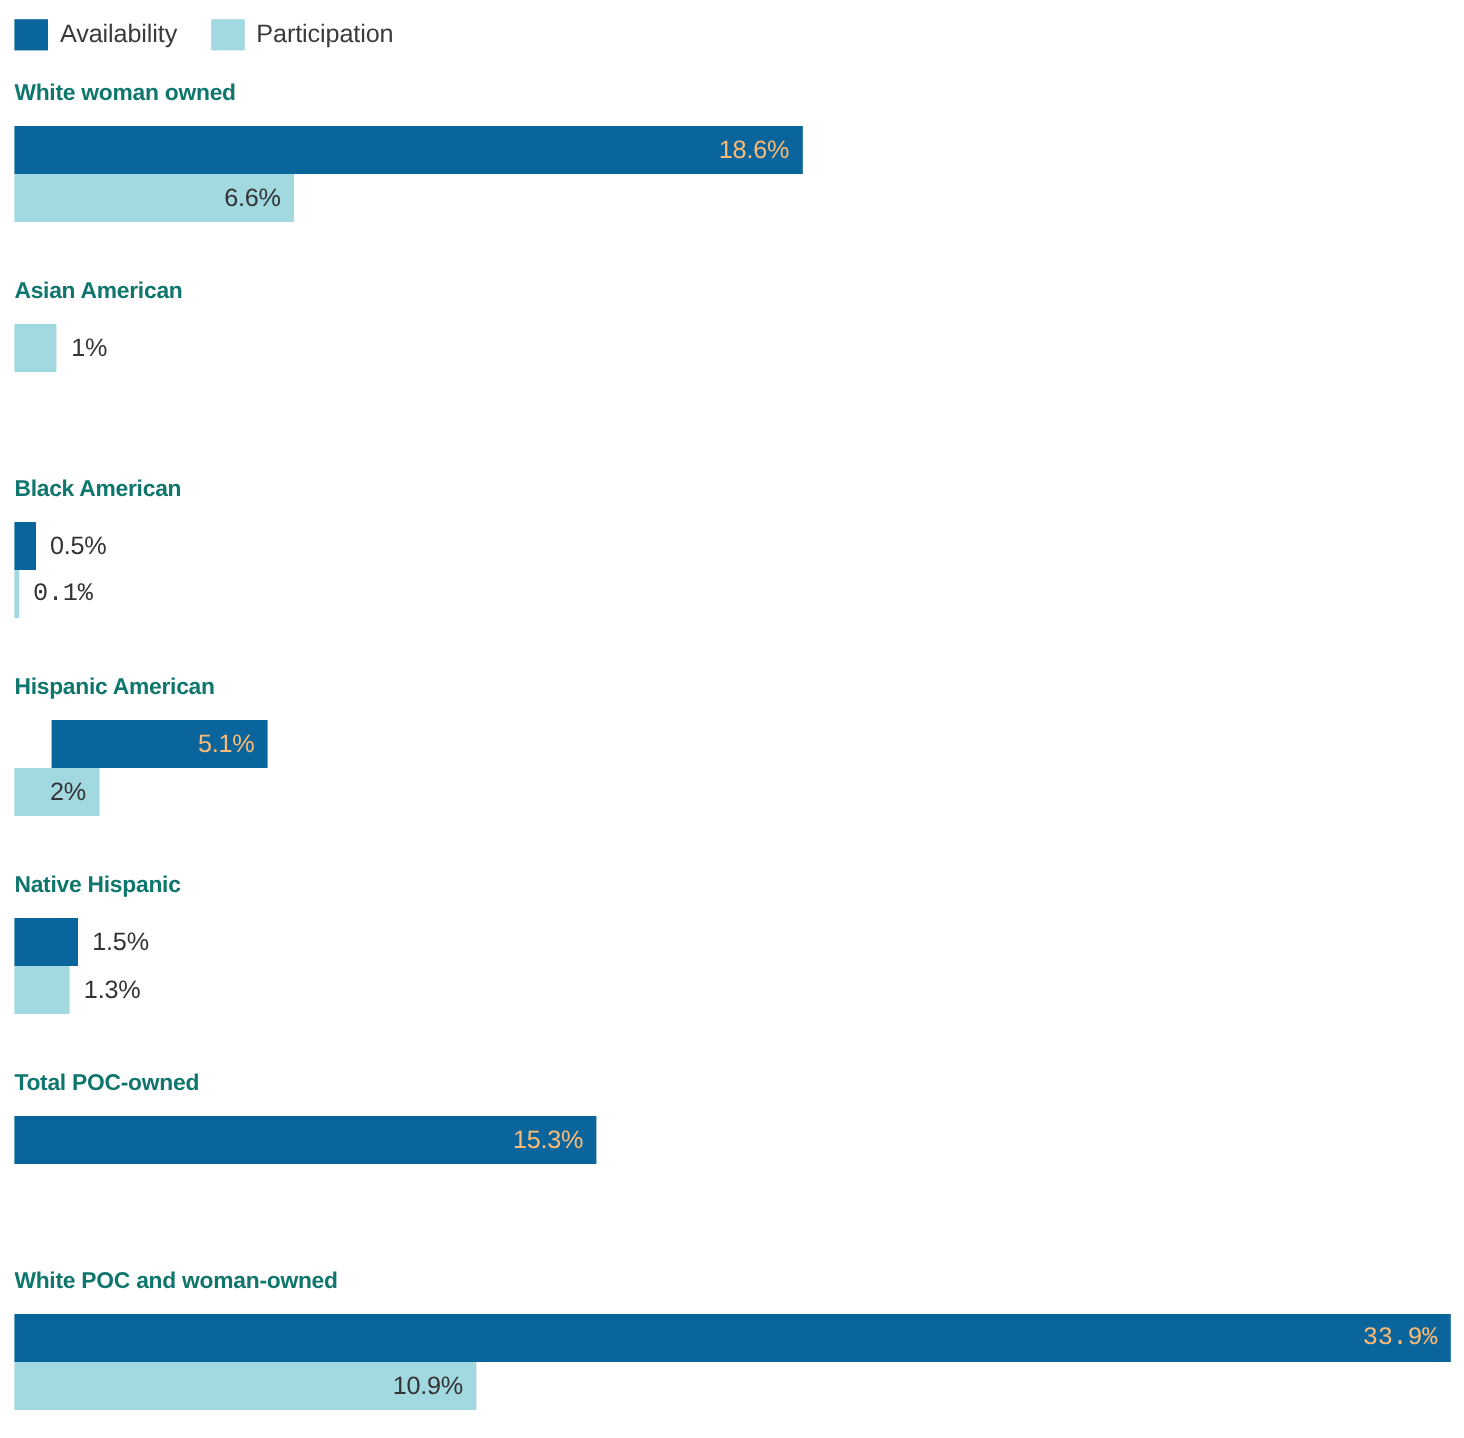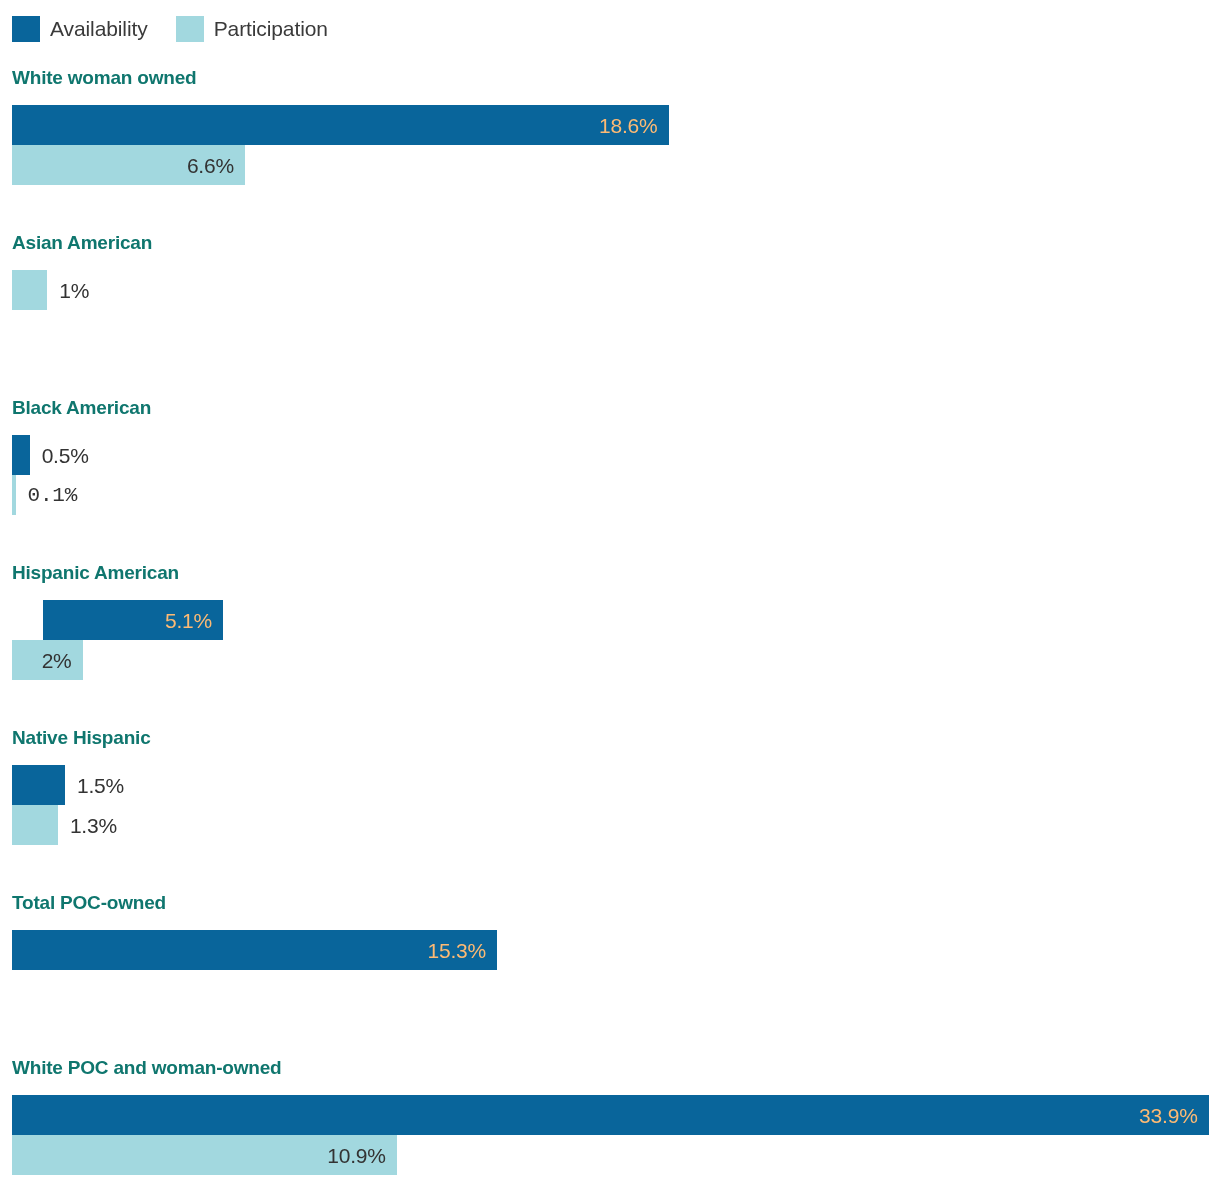--- a/index.html
+++ b/index.html
@@ -195,21 +195,21 @@
         <div class="bar-row" style="height: 40px;">
           <div class="bar availability" style="width: 485px; left: 12px;">
             <span class="bar-value inside">15.3%</span>
           </div>
         </div>
       </div>
     </div>
     <div class="group" style="height: 165px;">
       <div class="group-label">White POC and woman-owned</div>
       <div class="bars">
-        <div class="bar-row" style="height: 40px;">
+        <div class="bar-row" style="height: 40px; font-family: Liberation Mono, monospace;">
           <div class="bar availability" style="width: 1196.67px; left: 12px;">
             <span class="bar-value inside">33.9%</span>
           </div>
         </div>
         <div class="bar-row" style="height: 40px;">
           <div class="bar participation" style="width: 384.77px; left: 12px; padding-left: 24px;">
             <span class="bar-value inside dark-text">10.9%</span>
           </div>
         </div>
       </div>

